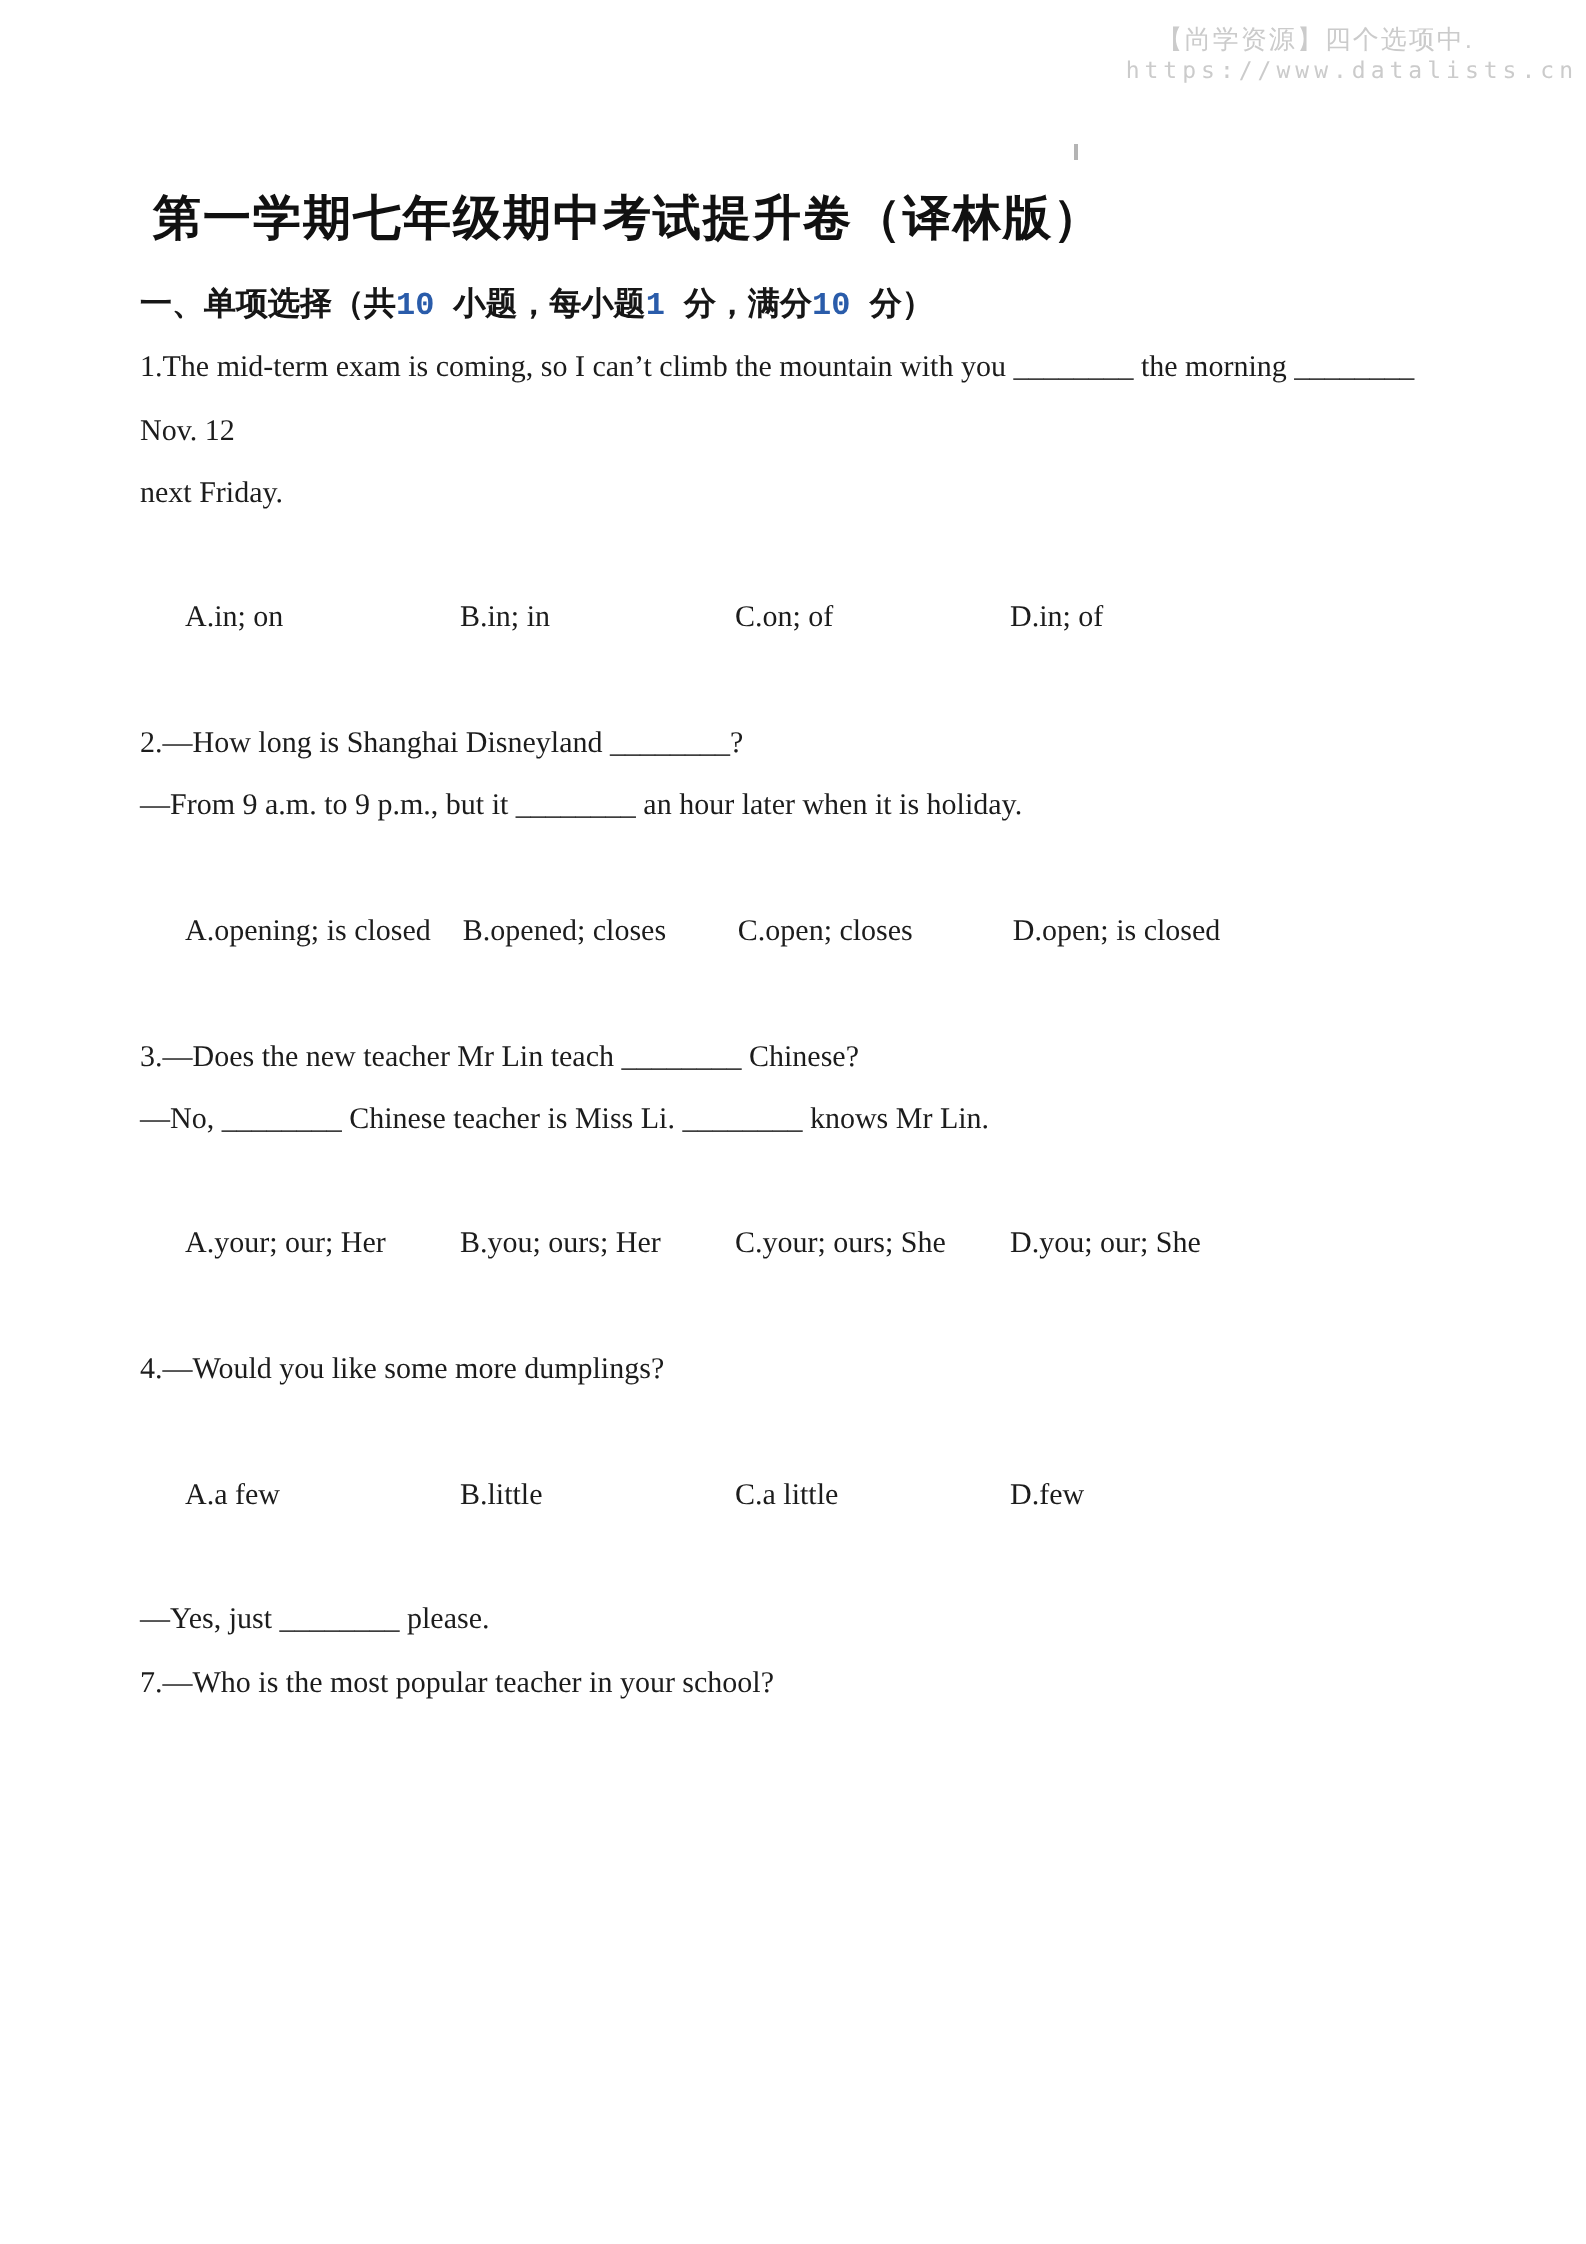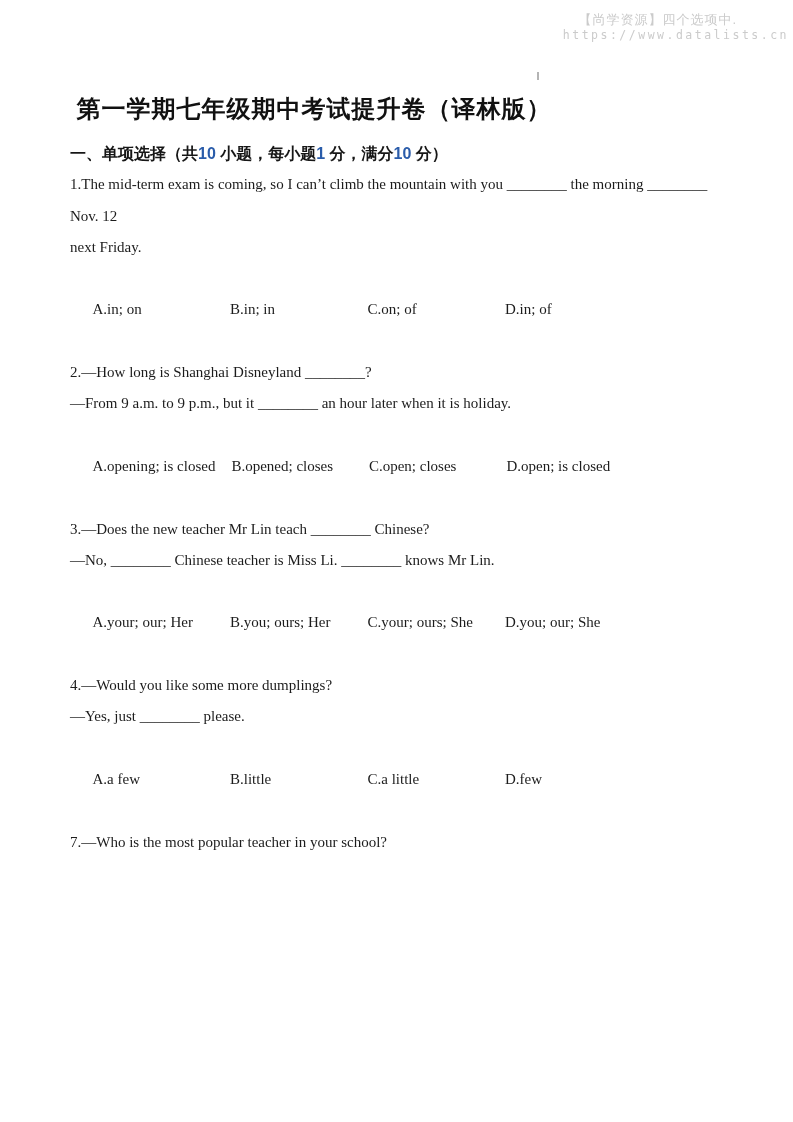--- a/index.html
+++ b/index.html
@@ -22,21 +22,21 @@
   .exam-title{
     position:absolute;left:0;top:93px;width:628px;text-align:center;
     font-family:"Liberation Sans", sans-serif;font-weight:bold;font-size:24px;
     color:#111;letter-spacing:1px;white-space:nowrap;
   }
   .content{
     position:absolute;left:70px;top:138px;width:652px;
     font-size:15px;line-height:31.3px;
   }
   .cn-bold{
-    font-family:Liberation Sans, sans-serif;font-weight:bold;font-size:16px;
+    font-family:Liberation Mono, monospace;font-weight:bold;font-size:16px;
     white-space:pre;color:#161616;
   }
   .blue{color:#2a5caa;}
   .line{white-space:pre-wrap;}
   .opts .opt{
     display:inline-block;min-width:137.5px;box-sizing:border-box;
     padding-right:16px;white-space:pre;vertical-align:top;
   }
 </style>
 </head>
@@ -75,24 +75,24 @@
   <div>
     <div class="line">3.—Does the new teacher Mr Lin teach ________ Chinese?</div>
     <div class="line">—No, ________ Chinese teacher is Miss Li. ________ knows Mr Lin.</div>
     <div class="line opts">
       <span class="opt">A.your; our; Her</span><span class="opt">B.you; ours; Her</span><span class="opt">C.your; ours; She</span><span class="opt">D.you; our; She</span>
     </div>
   </div>
 
   <div>
     <div class="line">4.—Would you like some more dumplings?</div>
-    <div class="line">—Yes, just ________ please.</div>
     <div class="line opts">
       <span class="opt">A.a few</span><span class="opt">B.little</span><span class="opt">C.a little</span><span class="opt">D.few</span>
     </div>
+    <div class="line">—Yes, just ________ please.</div>
   </div>
 
 
 
   <div>
     <div class="line">7.—Who is the most popular teacher in your school?</div>
 
   </div>
 
 </div>

